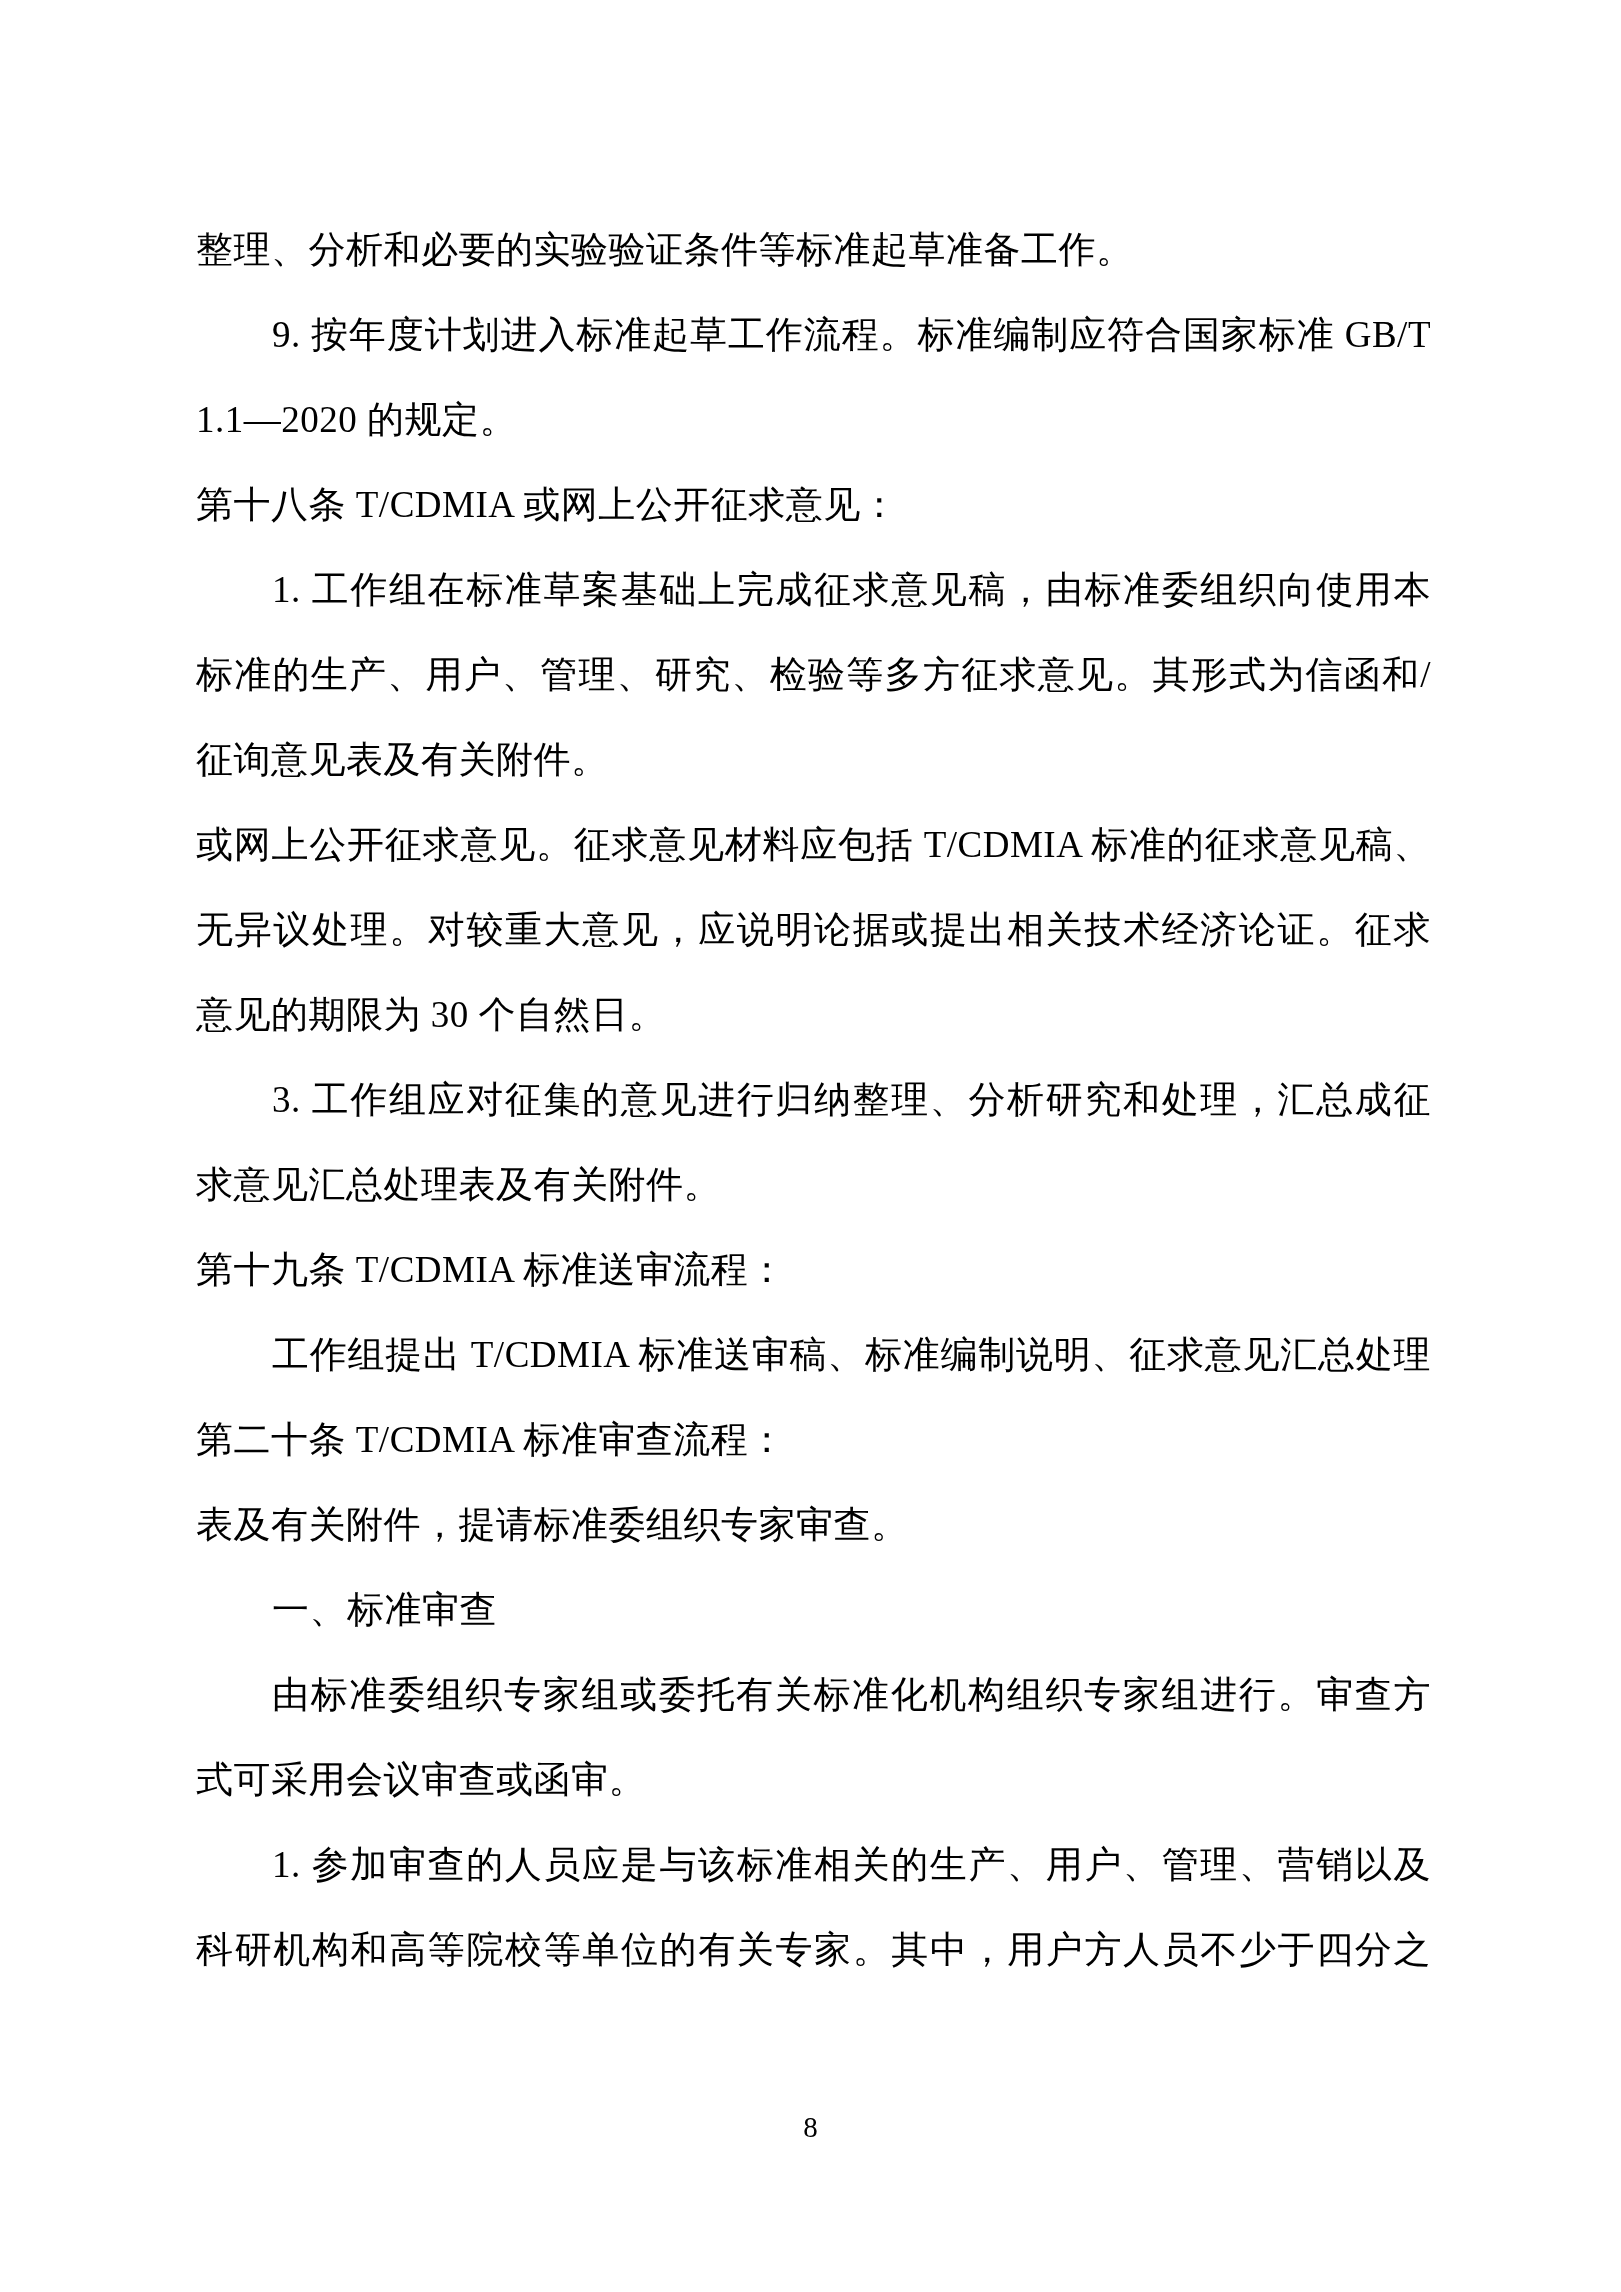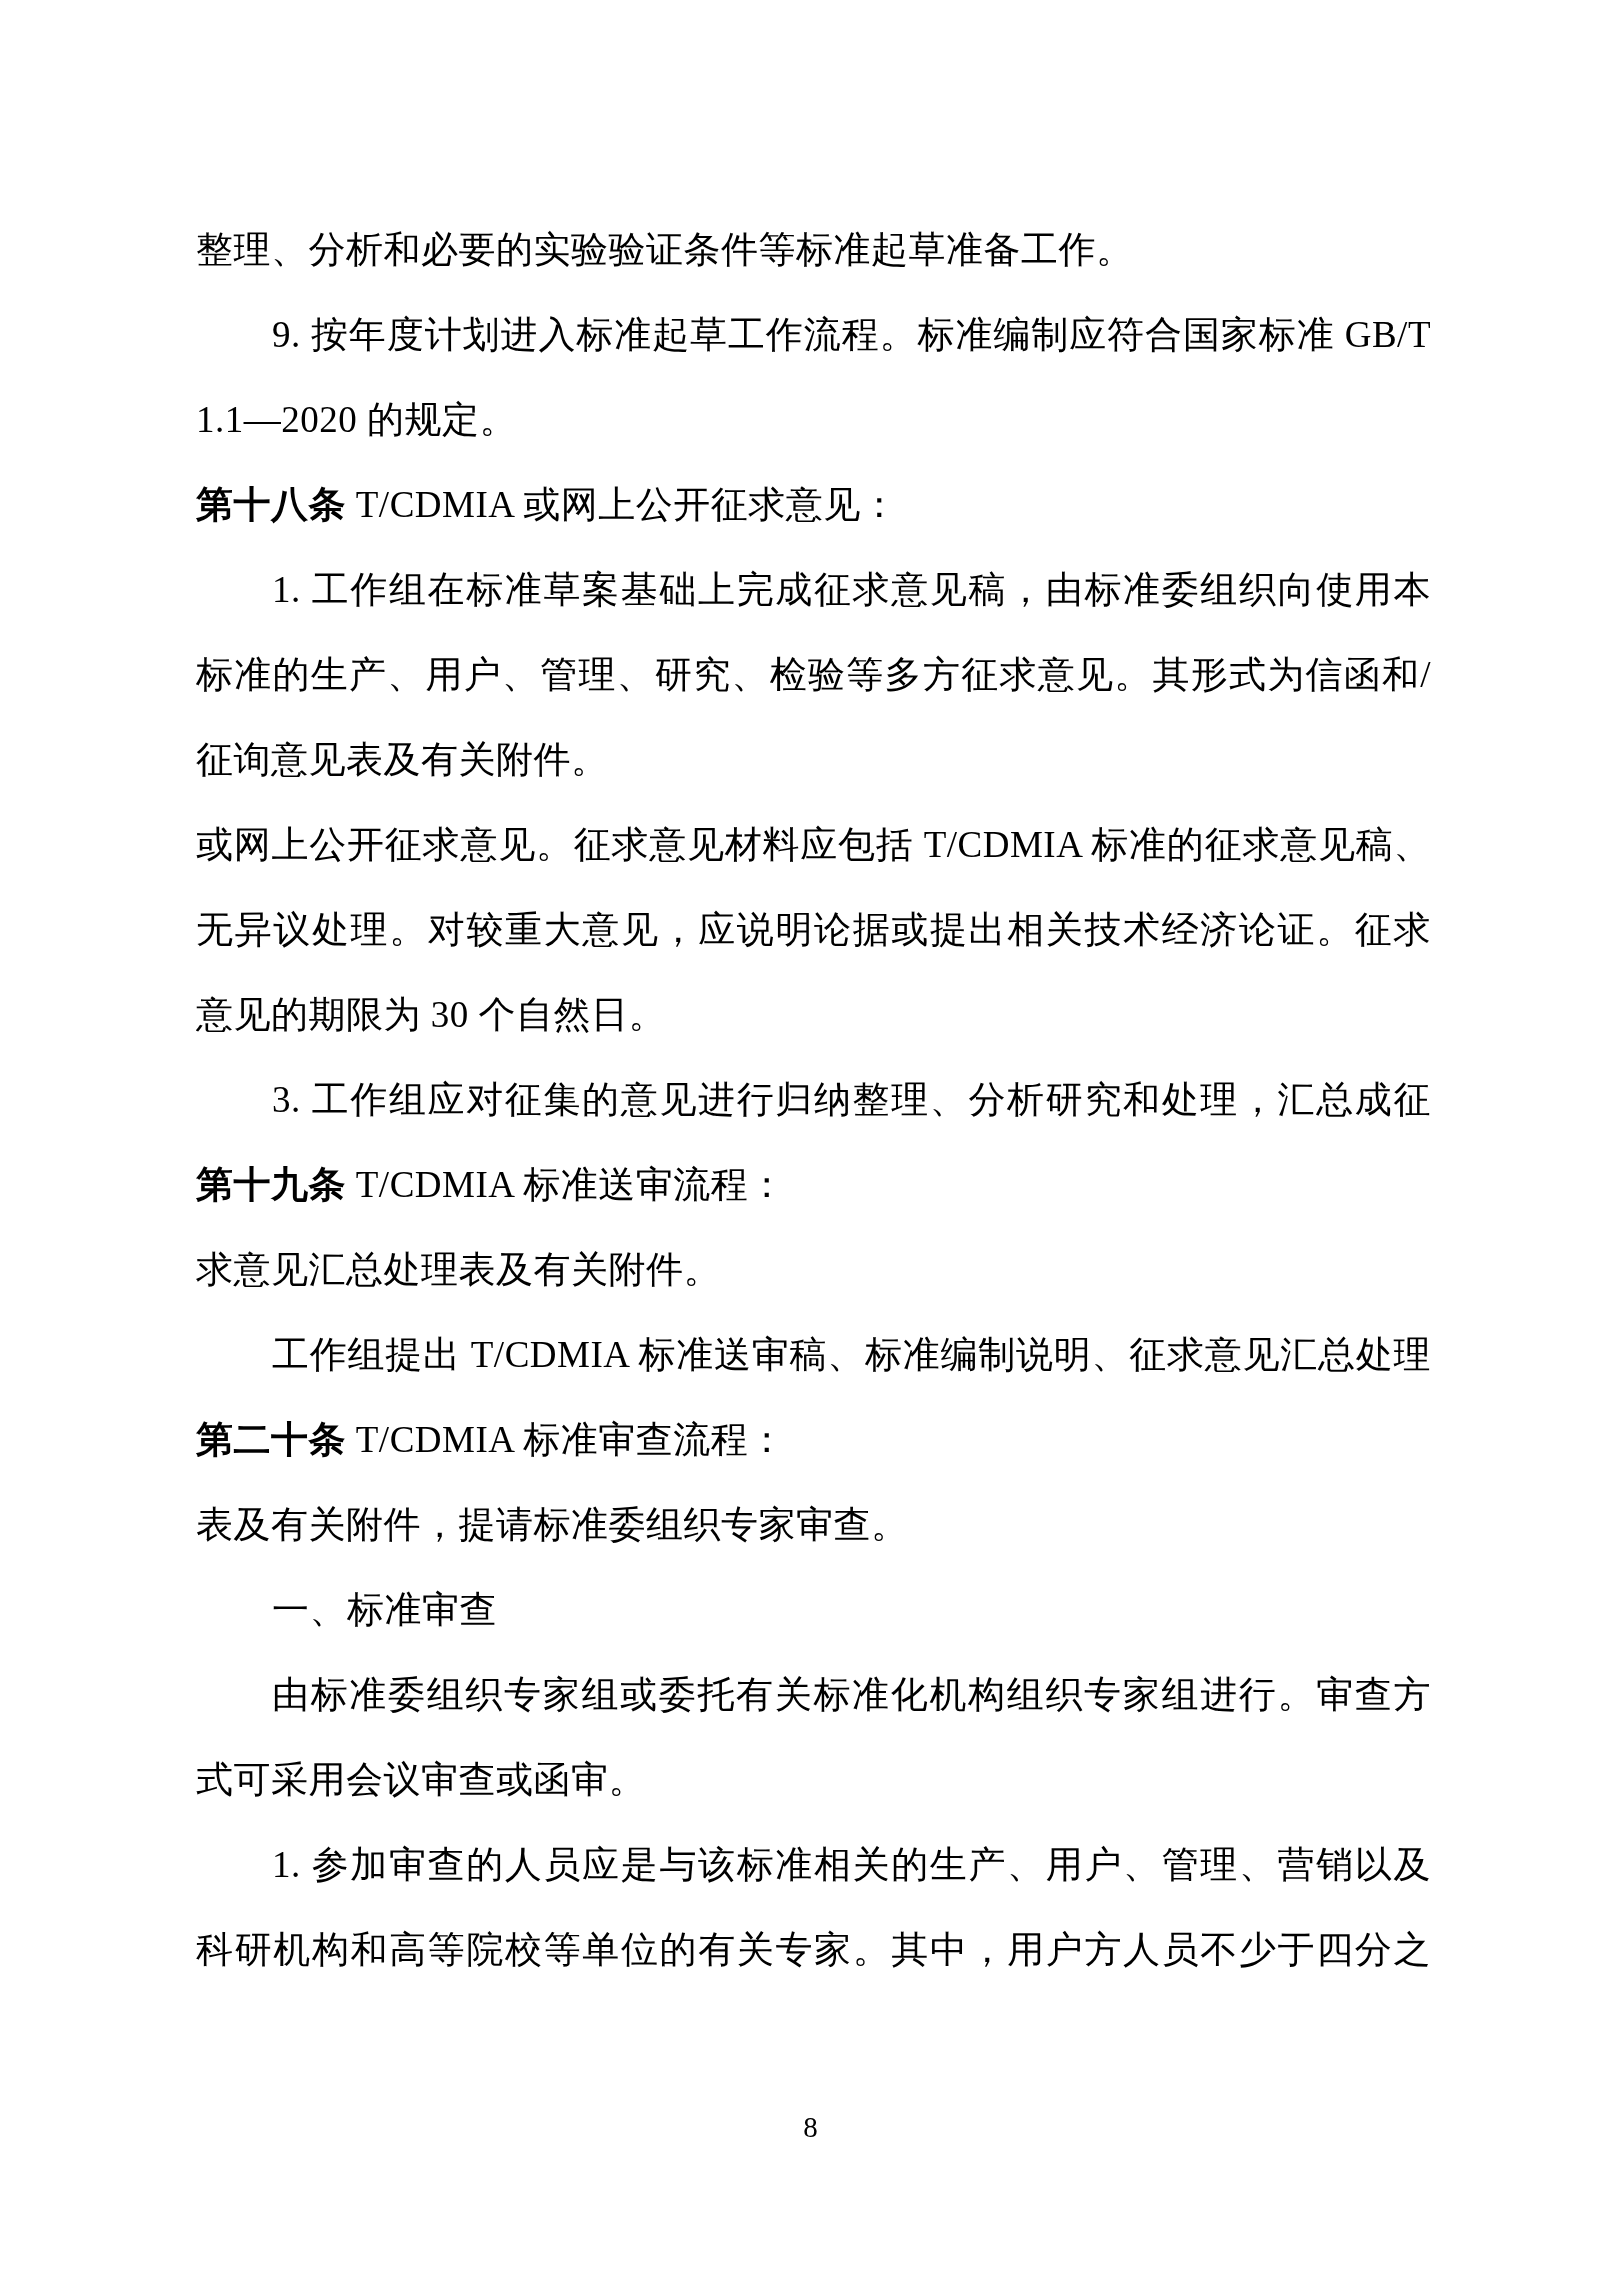--- a/index.html
+++ b/index.html
@@ -37,21 +37,21 @@
     overflow: hidden;
   }
   .line.justify {
     text-align: justify;
     text-align-last: justify;
   }
   .line.indent {
     padding-left: 76px;
   }
   .seg.bold {
-    font-weight: bold;
+    font-weight: normal;
   }
   .page-number {
     position: absolute;
     top: 2084px;
     left: 0;
     width: 100%;
     height: 57px;
     line-height: 57px;
     text-align: center;
     font-size: 29px;
@@ -66,22 +66,22 @@
       <div class="line indent justify"><span class="seg">9. 按年度计划进入标准起草工作流程。标准编制应符合国家标准 GB/T</span></div>
       <div class="line"><span class="seg">1.1—2020 的规定。</span></div>
       <div class="line"><span class="seg bold">第十八条</span><span class="seg"> T/CDMIA 或网上公开征求意见：</span></div>
       <div class="line indent justify"><span class="seg">1. 工作组在标准草案基础上完成征求意见稿，由标准委组织向使用本</span></div>
       <div class="line justify"><span class="seg">标准的生产、用户、管理、研究、检验等多方征求意见。其形式为信函和/</span></div>
       <div class="line"><span class="seg">征询意见表及有关附件。</span></div>
       <div class="line justify"><span class="seg">或网上公开征求意见。征求意见材料应包括 T/CDMIA 标准的征求意见稿、</span></div>
       <div class="line justify"><span class="seg">无异议处理。对较重大意见，应说明论据或提出相关技术经济论证。征求</span></div>
       <div class="line"><span class="seg">意见的期限为 30 个自然日。</span></div>
       <div class="line indent justify"><span class="seg">3. 工作组应对征集的意见进行归纳整理、分析研究和处理，汇总成征</span></div>
+      <div class="line"><span class="seg">求意见汇总处理表及有关附件。</span></div>
       <div class="line"><span class="seg bold">第十九条</span><span class="seg"> T/CDMIA 标准送审流程：</span></div>
-      <div class="line"><span class="seg">求意见汇总处理表及有关附件。</span></div>
       <div class="line indent justify"><span class="seg">工作组提出 T/CDMIA 标准送审稿、标准编制说明、征求意见汇总处理</span></div>
       <div class="line"><span class="seg bold">第二十条</span><span class="seg"> T/CDMIA 标准审查流程：</span></div>
       <div class="line"><span class="seg">表及有关附件，提请标准委组织专家审查。</span></div>
       <div class="line indent"><span class="seg">一、标准审查</span></div>
       <div class="line indent justify"><span class="seg">由标准委组织专家组或委托有关标准化机构组织专家组进行。审查方</span></div>
       <div class="line"><span class="seg">式可采用会议审查或函审。</span></div>
       <div class="line indent justify"><span class="seg">1. 参加审查的人员应是与该标准相关的生产、用户、管理、营销以及</span></div>
       <div class="line justify"><span class="seg">科研机构和高等院校等单位的有关专家。其中，用户方人员不少于四分之</span></div>
     </div>
   <div class="page-number">8</div>

